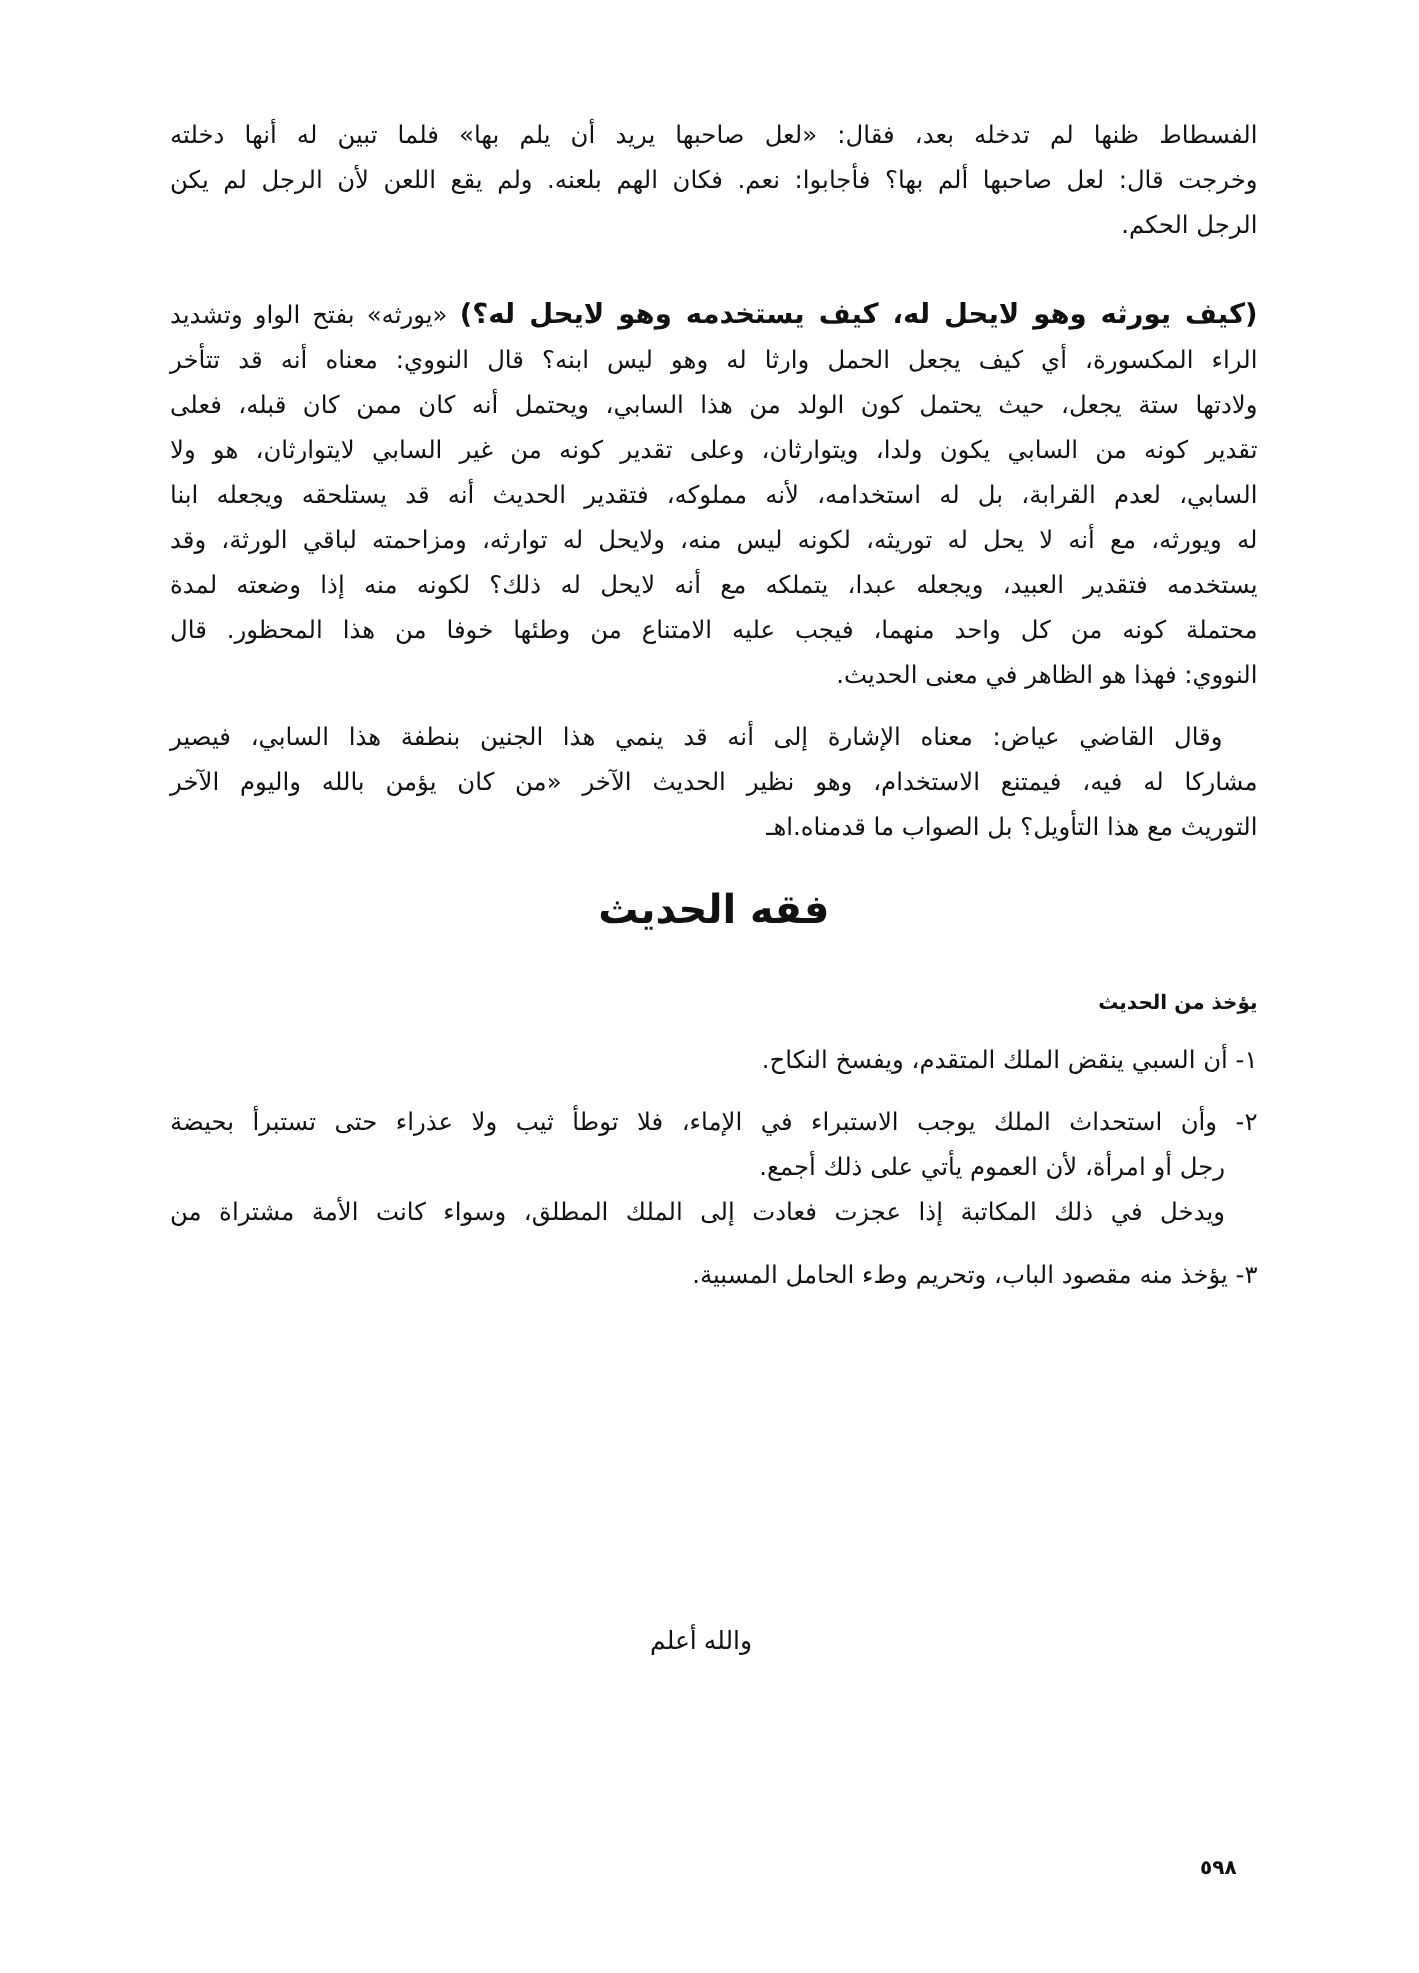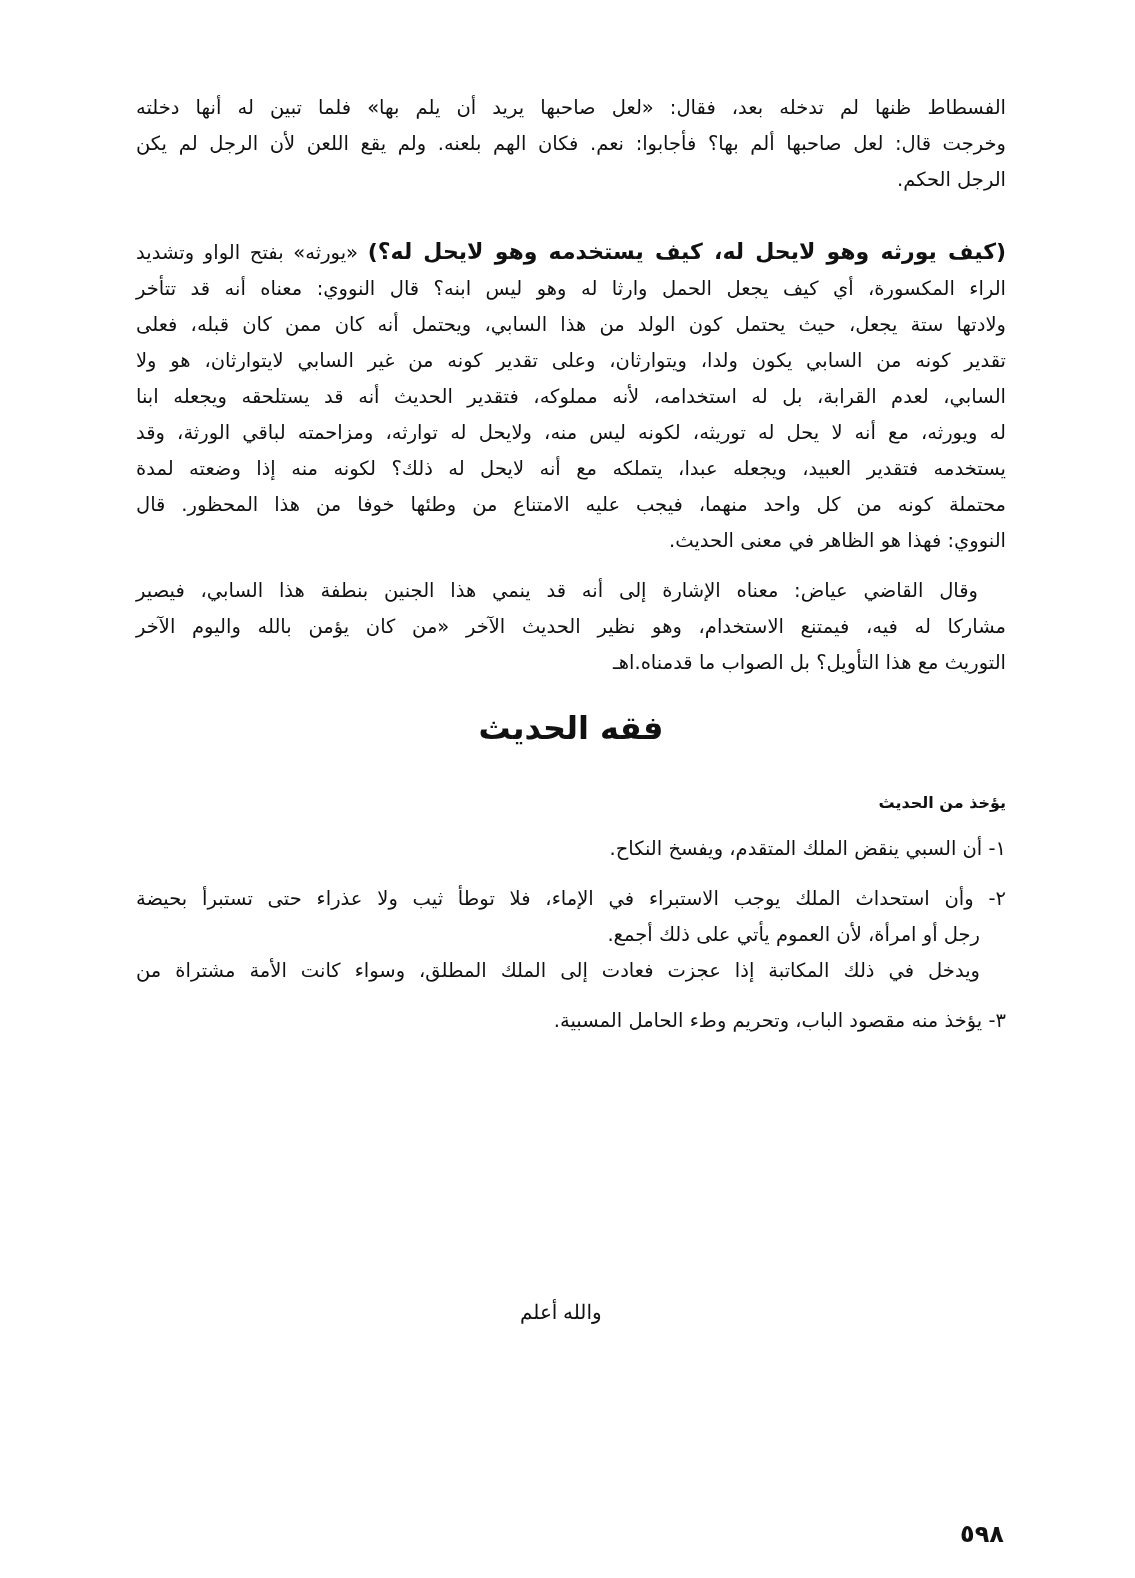--- a/index.html
+++ b/index.html
@@ -10,21 +10,21 @@
   .para { margin: 0; }
   .gap-s { height: 14px; }
   .gap-m { height: 18px; }
   .bold { font-weight: bold; font-size: 22px; }
   .indent { padding-right: 28px; }
   .heading { text-align: center; font-weight: bold; font-size: 32px; line-height: 50px; margin: 22px 0 32px 0; }
   .subheading { font-weight: bold; font-size: 16px; line-height: 36px; margin-bottom: 10px; }
   .item { font-size: 19.5px; line-height: 36px; }
   .item .cont { padding-right: 26px; }
   .closing { position: absolute; top: 1300px; left: 520px; font-family: Liberation Sans, sans-serif; font-size: 20px; direction: rtl; }
-  .pagenum { position: absolute; top: 1520px; left: 960px; font-family: "DejaVu Sans", sans-serif; font-weight: bold; font-size: 24px; direction: rtl; }
+  .pagenum { position: absolute; top: 1484px; left: 960px; font-family: "DejaVu Sans", sans-serif; font-weight: bold; font-size: 16px; direction: rtl; }
 </style>
 </head>
 <body>
 
 <div class="page">
 
   <div class="para">
     <div class="line">الفسطاط ظنها لم تدخله بعد، فقال: «لعل صاحبها يريد أن يلم بها» فلما تبين له أنها دخلته</div>
     <div class="line">وخرجت قال: لعل صاحبها ألم بها؟ فأجابوا: نعم. فكان الهم بلعنه. ولم يقع اللعن لأن الرجل لم يكن</div>
     <div class="line last">الرجل الحكم.</div>

